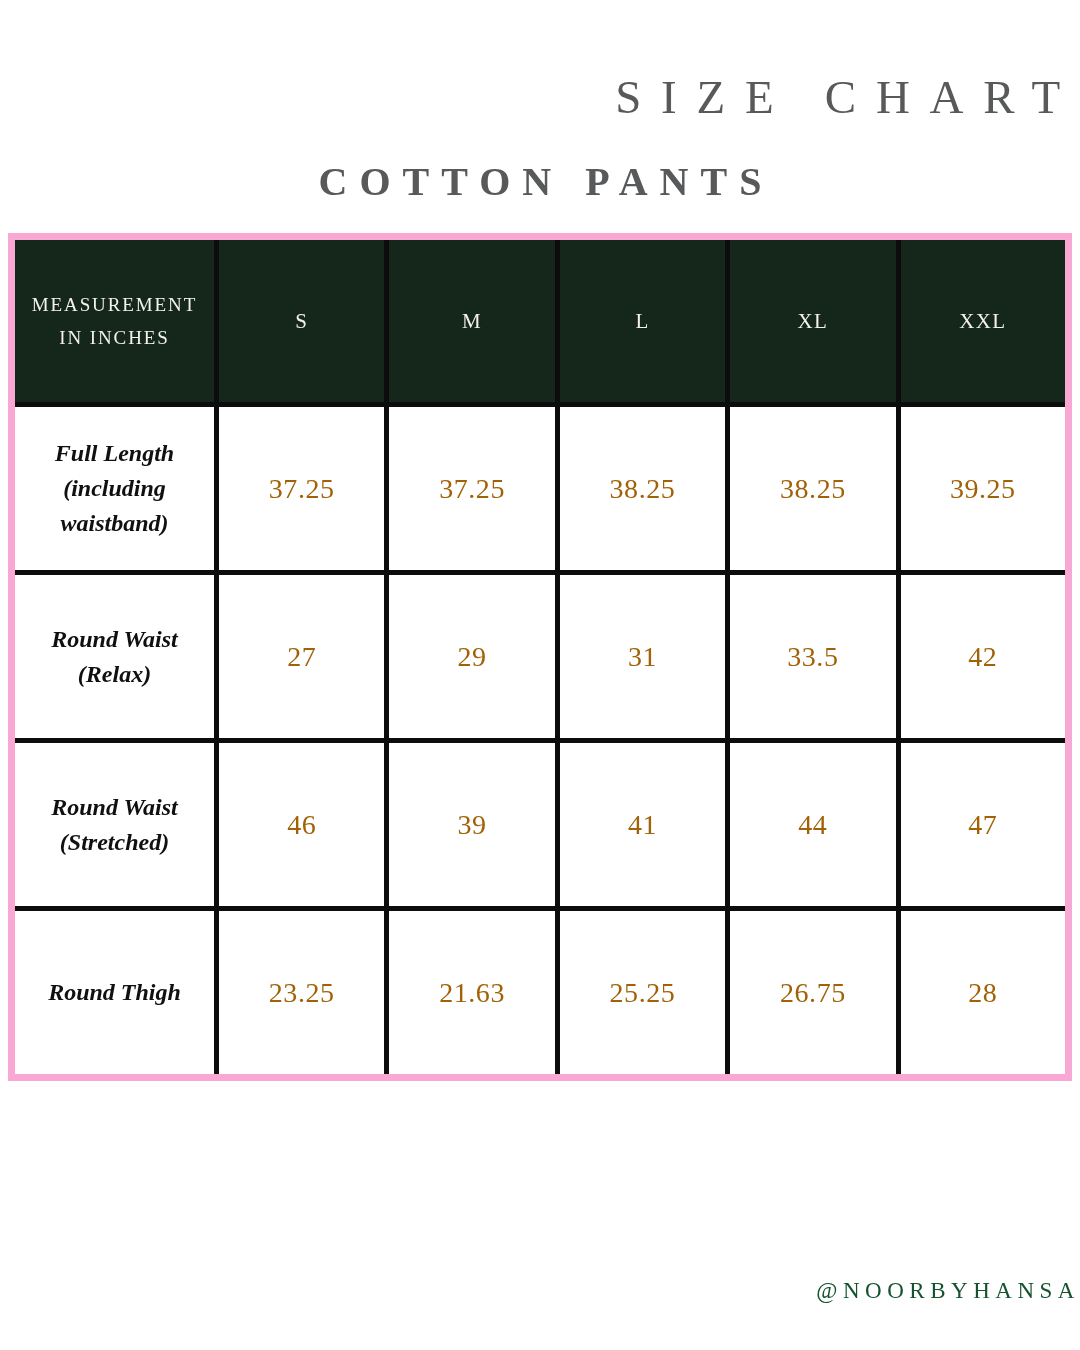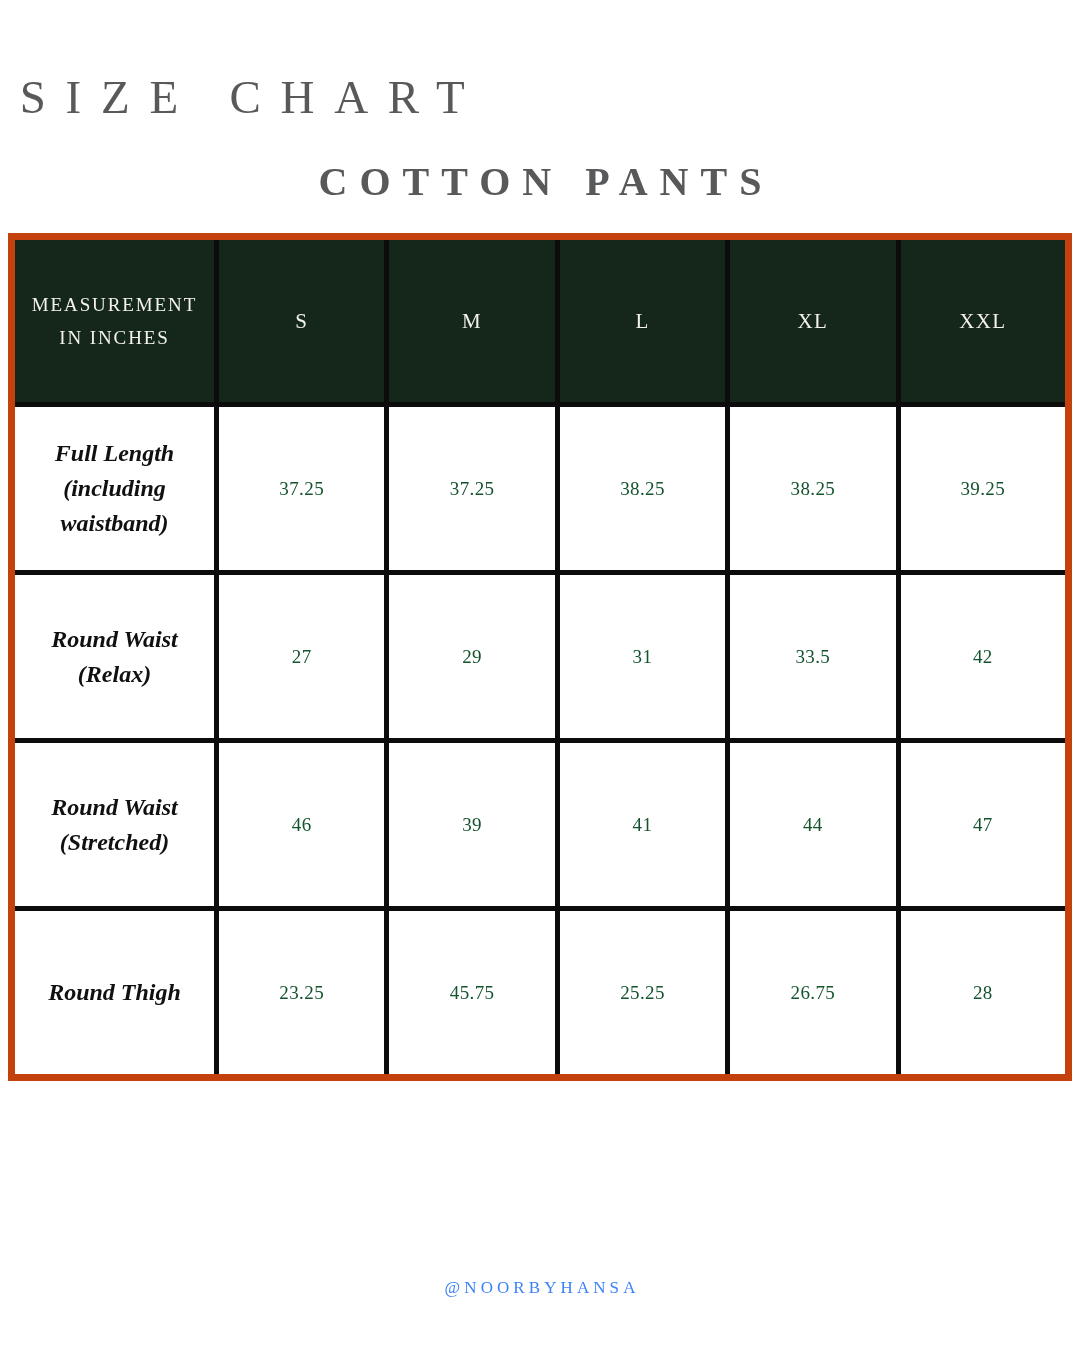--- a/index.html
+++ b/index.html
@@ -13,21 +13,21 @@
     width: 1080px;
     height: 1350px;
     background: #ffffff;
     overflow: hidden;
   }
   .title {
     position: absolute;
     top: 70px;
     left: 0;
     width: 100%;
-    text-align: left;
+    text-align: right;
     font-size: 47px;
     letter-spacing: 0.42em;
     padding-left: 0.42em;
     box-sizing: border-box;
     color: #58595b;
     font-weight: 500;
     white-space: nowrap;
   }
   .subtitle {
     position: absolute;
@@ -52,21 +52,21 @@
     table-layout: fixed;
   }
   table.size-chart col.measure-col { width: 205px; }
   table.size-chart th,
   table.size-chart td {
     border: 5px solid #0c0c0c;
     text-align: center;
     vertical-align: middle;
     overflow: hidden;
   }
-  table.size-chart { border: 7px solid #c2410c; }
+  table.size-chart { border: 7px solid #f9a8d4; }
   thead th {
     background: #15271a;
     color: #f4f2ec;
     height: 162px;
     font-weight: 500;
     font-size: 19px;
     letter-spacing: 0.10em;
     line-height: 1.75;
     padding: 0 12px;
   }
@@ -77,35 +77,35 @@
   tbody td { height: 161px; background: #ffffff; }
   tbody td.row-label {
     font-weight: bold;
     font-size: 24px;
     color: #101010;
     line-height: 1.45;
     padding: 0 24px;
     font-style: italic;
   }
   tbody td.cell-value {
-    font-size: 19px;
-    color: #14532d;
+    font-size: 28px;
+    color: #a16207;
     letter-spacing: 0.02em;
   }
   .brand-handle {
     position: absolute;
     top: 1278px;
     left: 0;
     width: 100%;
-    text-align: center;
-    font-size: 17px;
+    text-align: right;
+    font-size: 23px;
     letter-spacing: 0.24em;
     padding-left: 0.24em;
     box-sizing: border-box;
-    color: #3b82f6;
+    color: #14532d;
     white-space: nowrap;
   }
 </style>
 </head>
 <body>
 
 <div class="page">
 
   <div class="title">SIZE CHART</div>
 
@@ -151,21 +151,21 @@
           <td class="row-label">Round Waist (Stretched)</td>
           <td class="cell-value">46</td>
           <td class="cell-value">39</td>
           <td class="cell-value">41</td>
           <td class="cell-value">44</td>
           <td class="cell-value">47</td>
         </tr>
         <tr>
           <td class="row-label">Round Thigh</td>
           <td class="cell-value">23.25</td>
-          <td class="cell-value">45.75</td>
+          <td class="cell-value">21.63</td>
           <td class="cell-value">25.25</td>
           <td class="cell-value">26.75</td>
           <td class="cell-value">28</td>
         </tr>
       </tbody>
   </table>
 
   <div class="brand-handle">@NOORBYHANSA</div>
 
 </div>

